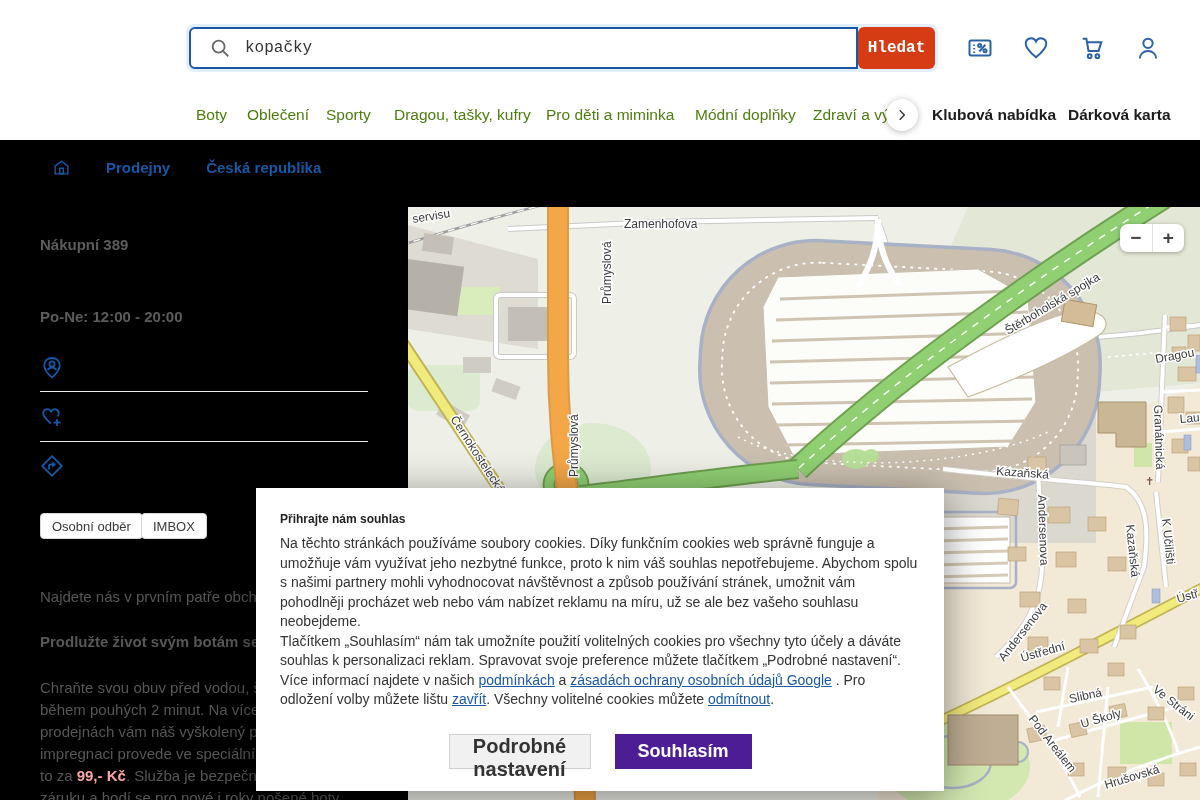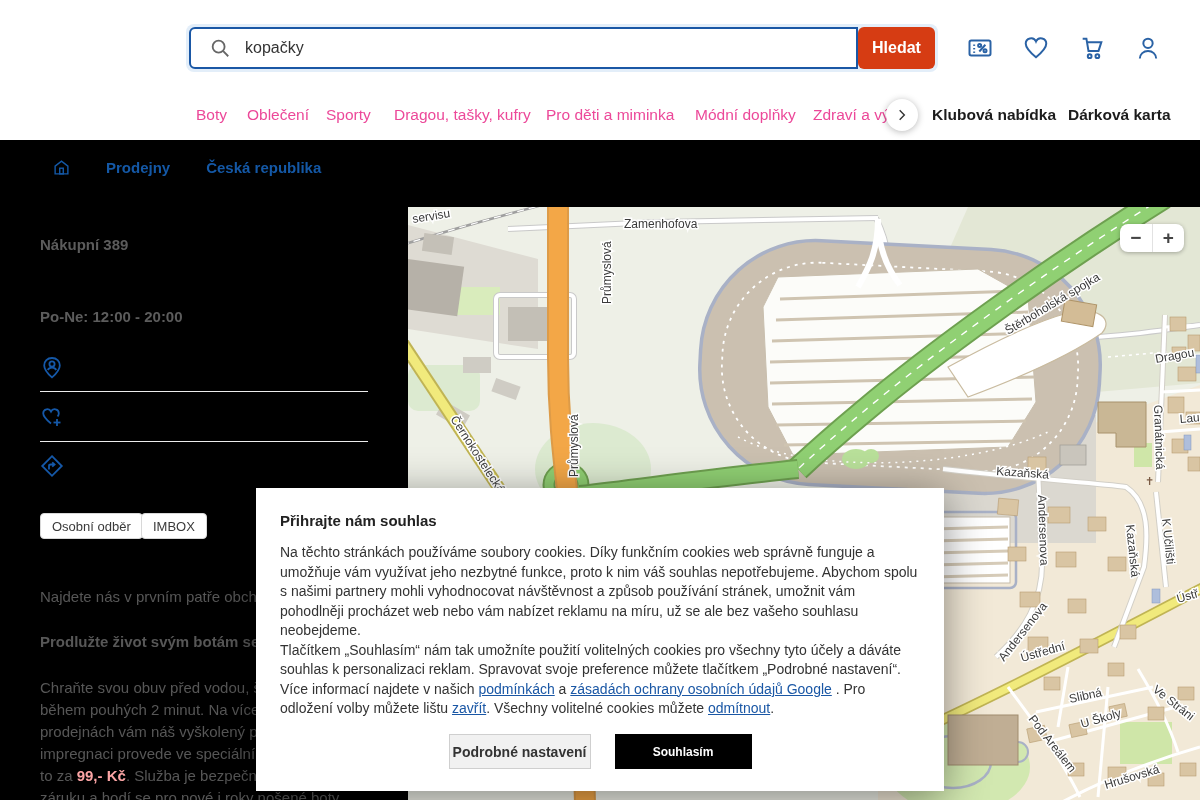--- a/index.html
+++ b/index.html
@@ -7,31 +7,31 @@
   body { font-family:"Liberation Sans", sans-serif; position:relative; overflow:hidden; background:#fff; }
 
   
   #topbar { position:absolute; left:0; top:0; width:1200px; height:140px; background:#fff; z-index:40; }
 
   #logo { position:absolute; left:25px; top:20px; width:140px; height:52px; }
   #logo .word { position:absolute; left:0; top:18px; font-size:28px; font-weight:bold; letter-spacing:-1.5px; color:#1a57a5; transform:scaleX(.82); transform-origin:left; }
   #logo .swoosh-line { position:absolute; left:2px; top:14px; width:78px; height:2.5px; background:#e63a2e; }
   #logo .swoosh-ellipse { position:absolute; left:72px; top:4px; width:44px; height:18px; border:3px solid #e63a2e; border-radius:50%; transform:rotate(-14deg); }
 
-  #search-wrap { position:absolute; left:186px; top:24px; width:752px; height:48px; background:#e3eef9; border-radius:8px; }
+  #search-wrap { position:absolute; left:186px; top:24px; width:752px; height:48px; background:#e3eef9; border-radius:8px;font-family:Liberation Mono, monospace; }
   #search-box { position:absolute; left:3px; top:3px; width:669px; height:42px; background:#fff; border:2px solid #1a57a5; border-radius:6px 0 0 6px; display:flex; align-items:center; padding-left:18px; gap:14px; }
   #search-box .q { font-size:16px; color:#333; }
   #search-btn { position:absolute; right:3px; top:3px; width:77px; height:42px; background:#d63c13; border:none; border-radius:6px; color:#fff; font-size:16px; font-weight:bold; font-family:inherit; cursor:pointer; }
 
   .hicon { position:absolute; top:34px; width:28px; height:28px; color:#2a62a5; }
   .hicon svg { width:28px; height:28px; }
 
   
   #cat-btn { position:absolute; left:25px; top:94px; width:144px; height:44px; background:#f3f3f3; border-radius:8px; display:flex; align-items:center; justify-content:center; gap:9px; font-size:16px; font-weight:bold; color:#222; cursor:pointer; }
-  .nav-item { position:absolute; top:106px; font-size:15.5px; color:#ec4899; white-space:nowrap; cursor:pointer; }
+  .nav-item { position:absolute; top:106px; font-size:15.5px; color:#4d7c0f; white-space:nowrap; cursor:pointer; }
   .nav-item.bold { font-weight:bold; color:#1c1c1c; }
   #nav-chevron { position:absolute; left:886px; top:99px; width:32px; height:32px; border-radius:50%; background:#fff; box-shadow:0 1px 7px rgba(0,0,0,.28); display:flex; align-items:center; justify-content:center; cursor:pointer; z-index:5; }
 
   
   #content { position:absolute; left:0; top:140px; width:1200px; height:660px; background:#000; z-index:10; }
 
   #breadcrumb { position:absolute; left:53px; top:14px; height:22px; display:flex; align-items:flex-end; gap:36px; }
   #breadcrumb a { color:#1458a6; font-size:15px; font-weight:bold; text-decoration:none; cursor:pointer; }
 
   .store-h { position:absolute; left:40px; color:#5c5c5c; font-size:15px; font-weight:bold; }
@@ -48,26 +48,26 @@
   
   #map { position:absolute; left:408px; top:67px; width:792px; height:593px; overflow:hidden; background:#eef0e7; }
   #map svg.mapsvg { position:absolute; left:0; top:0; }
   #map-zoom { position:absolute; left:712px; top:17px; width:64px; height:28px; background:#fff; border-radius:8px; box-shadow:0 1px 4px rgba(0,0,0,.3); display:flex; z-index:5; }
   #map-zoom .zbtn { width:32px; height:28px; display:flex; align-items:center; justify-content:center; font-size:19px; font-weight:bold; color:#444; cursor:pointer; }
   #map-zoom .zsep { width:1px; height:28px; background:#e2e2e2; }
   .maplabel { font-size:12px; fill:#3b3b3b; stroke:#ffffff; stroke-width:3px; paint-order:stroke; font-family:"Liberation Sans",sans-serif; }
 
   
   #cookie { position:absolute; left:256px; top:348px; width:688px; height:303px; background:#fff; box-shadow:0 8px 40px rgba(0,0,0,.45); z-index:30; padding:24px; }
-  #cookie h2 { font-size:15px; font-weight:bold; color:#222; margin-bottom:14px; }
+  #cookie h2 { font-size:12px; font-weight:bold; color:#222; margin-bottom:8px; }
   #cookie p { font-size:14px; color:#333; line-height:19.5px; }
   #cookie a { color:#1a57a5; text-decoration:underline; cursor:pointer; }
   #cookie-buttons { position:absolute; left:0; bottom:22px; width:688px; display:flex; justify-content:center; gap:24px; }
-  #btn-settings { width:142px; height:35px; background:#f1f1f1; border:1px solid #cfcfcf; font-size:14px; font-weight:bold; color:#333; font-family:inherit; cursor:pointer; }
-  #btn-accept { width:137px; height:35px; background:#000000; border:none; font-size:12px; font-weight:bold; color:#fff; font-family:inherit; cursor:pointer; }
+  #btn-settings { width:142px; height:35px; background:#f1f1f1; border:1px solid #cfcfcf; font-size:20px; font-weight:bold; color:#333; font-family:inherit; cursor:pointer; }
+  #btn-accept { width:137px; height:35px; background:#4c1d95; border:none; font-size:18px; font-weight:bold; color:#fff; font-family:inherit; cursor:pointer; }
 </style>
 </head>
 <body>
 
 <div id="topbar">
 
   <div id="search-wrap">
     <div id="search-box">
       <span style="display:flex">
         <svg width="22" height="22" viewBox="0 0 24 24" fill="none" stroke="#666" stroke-width="2">

